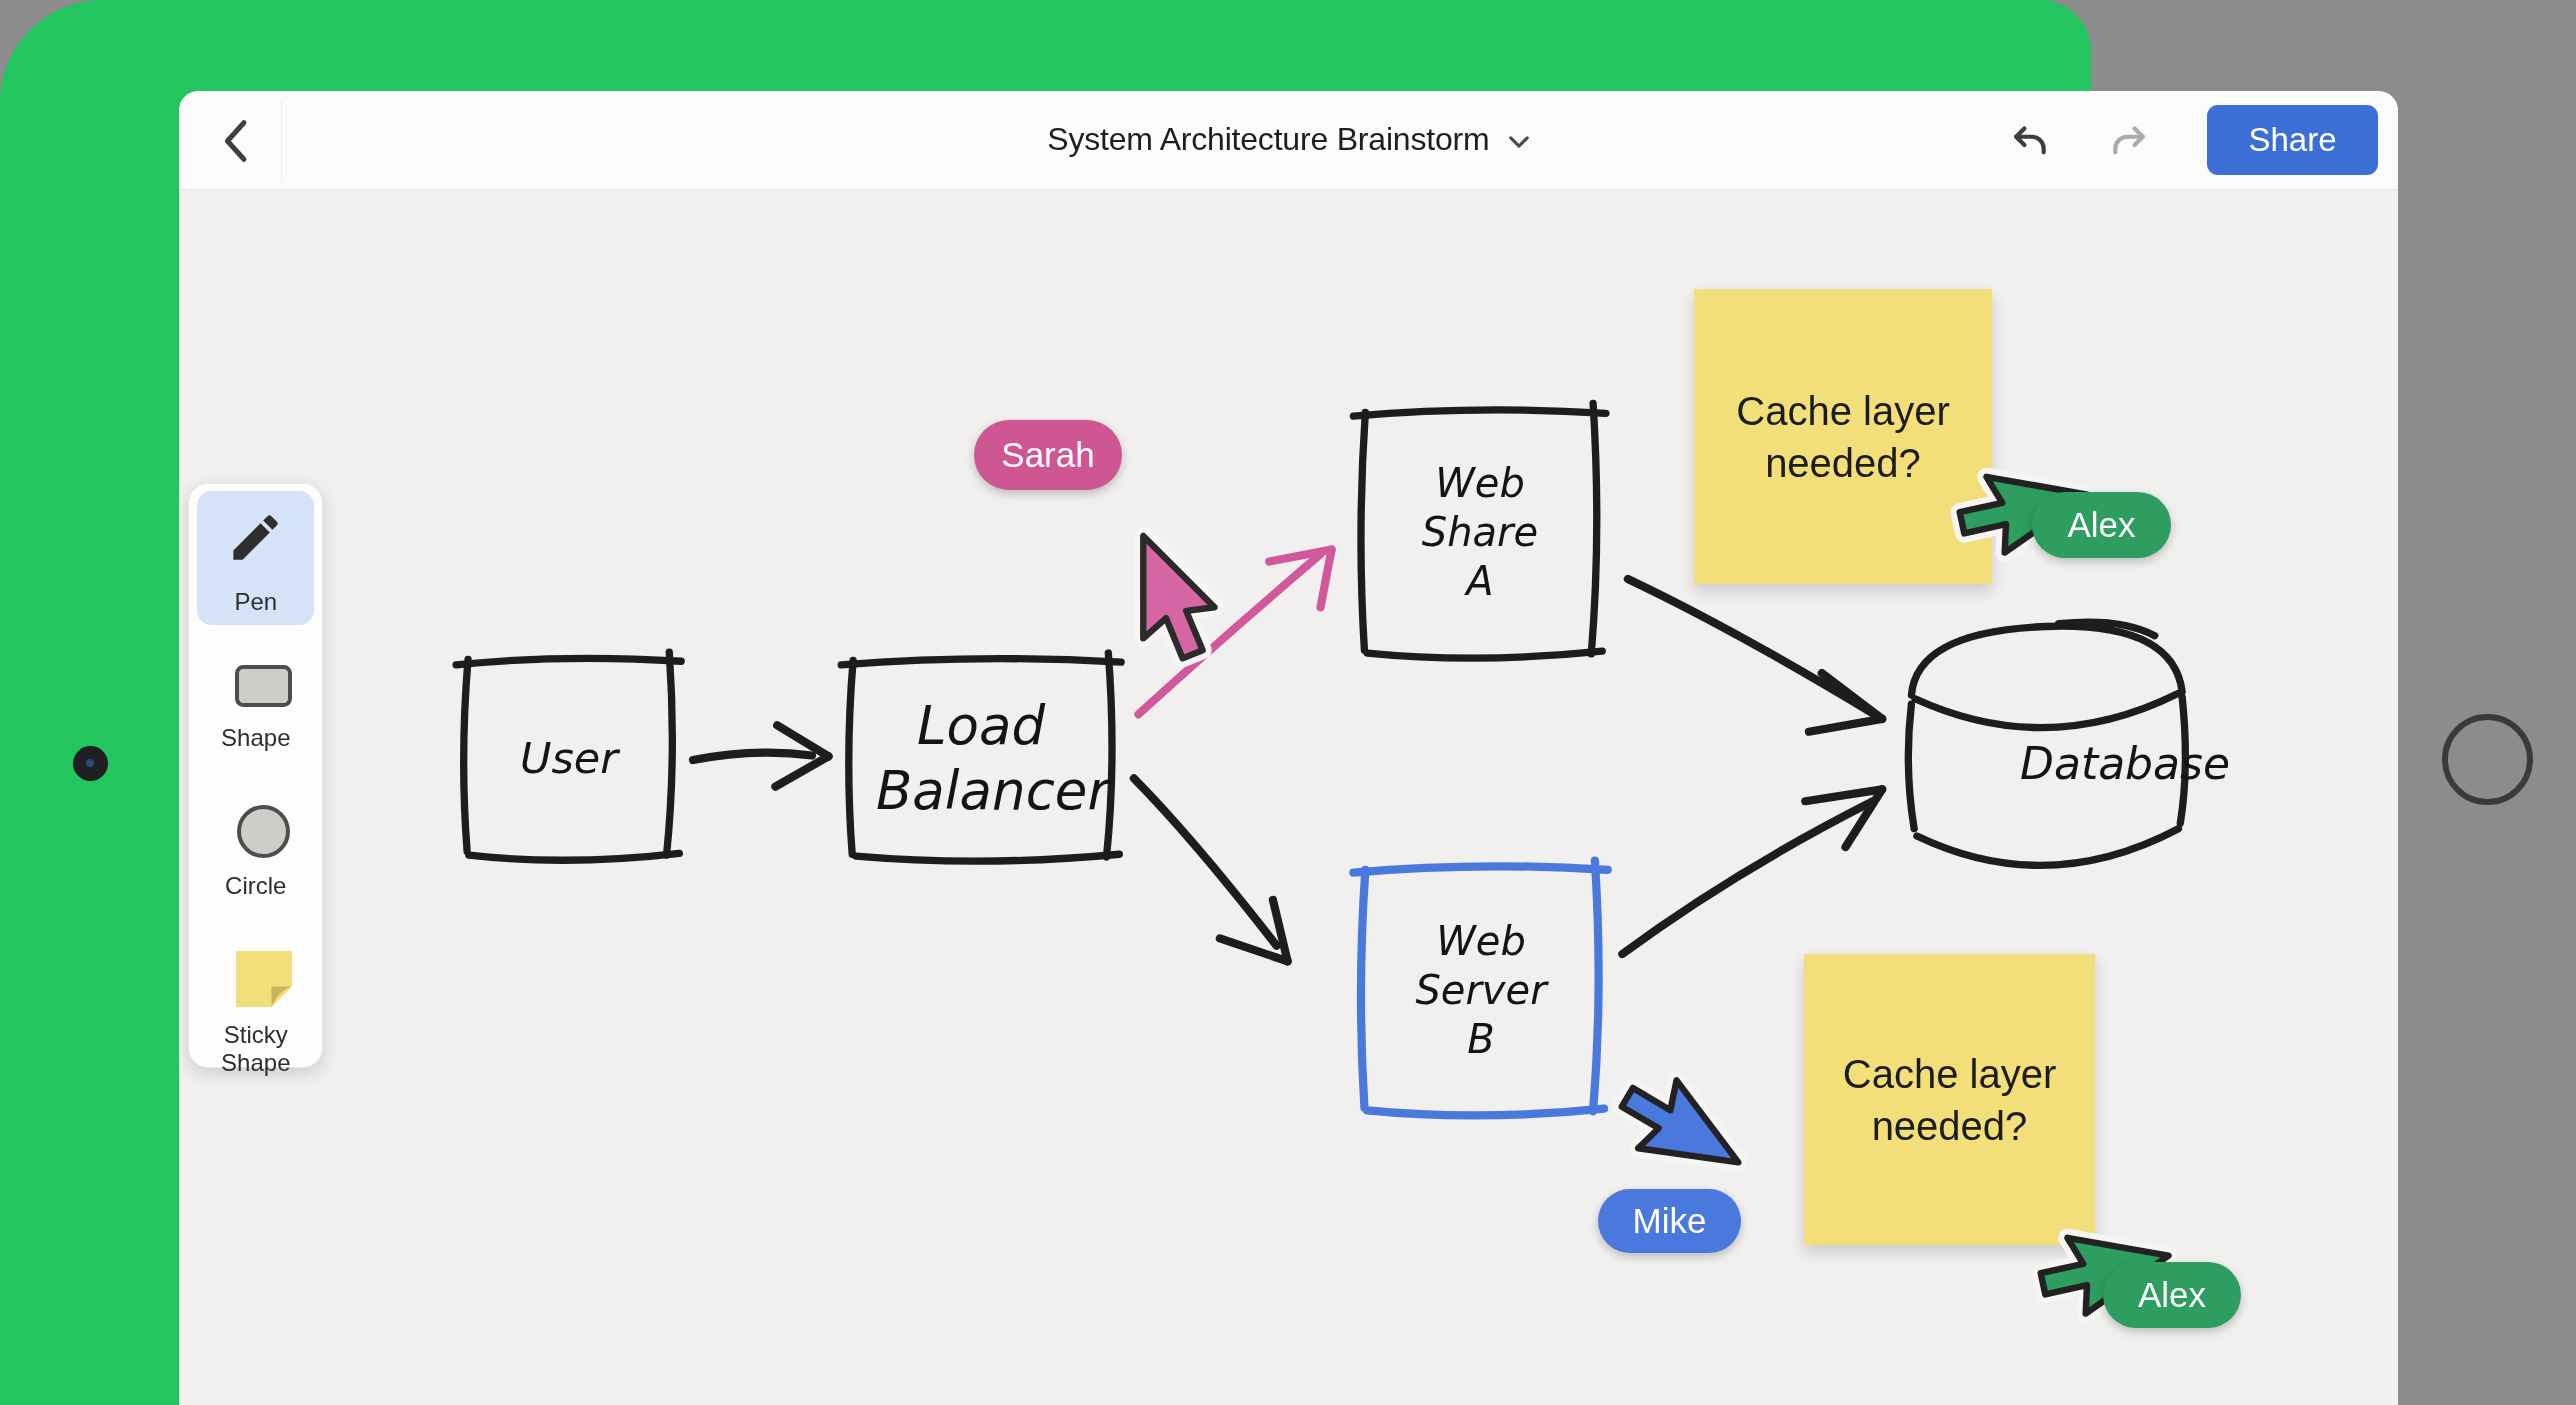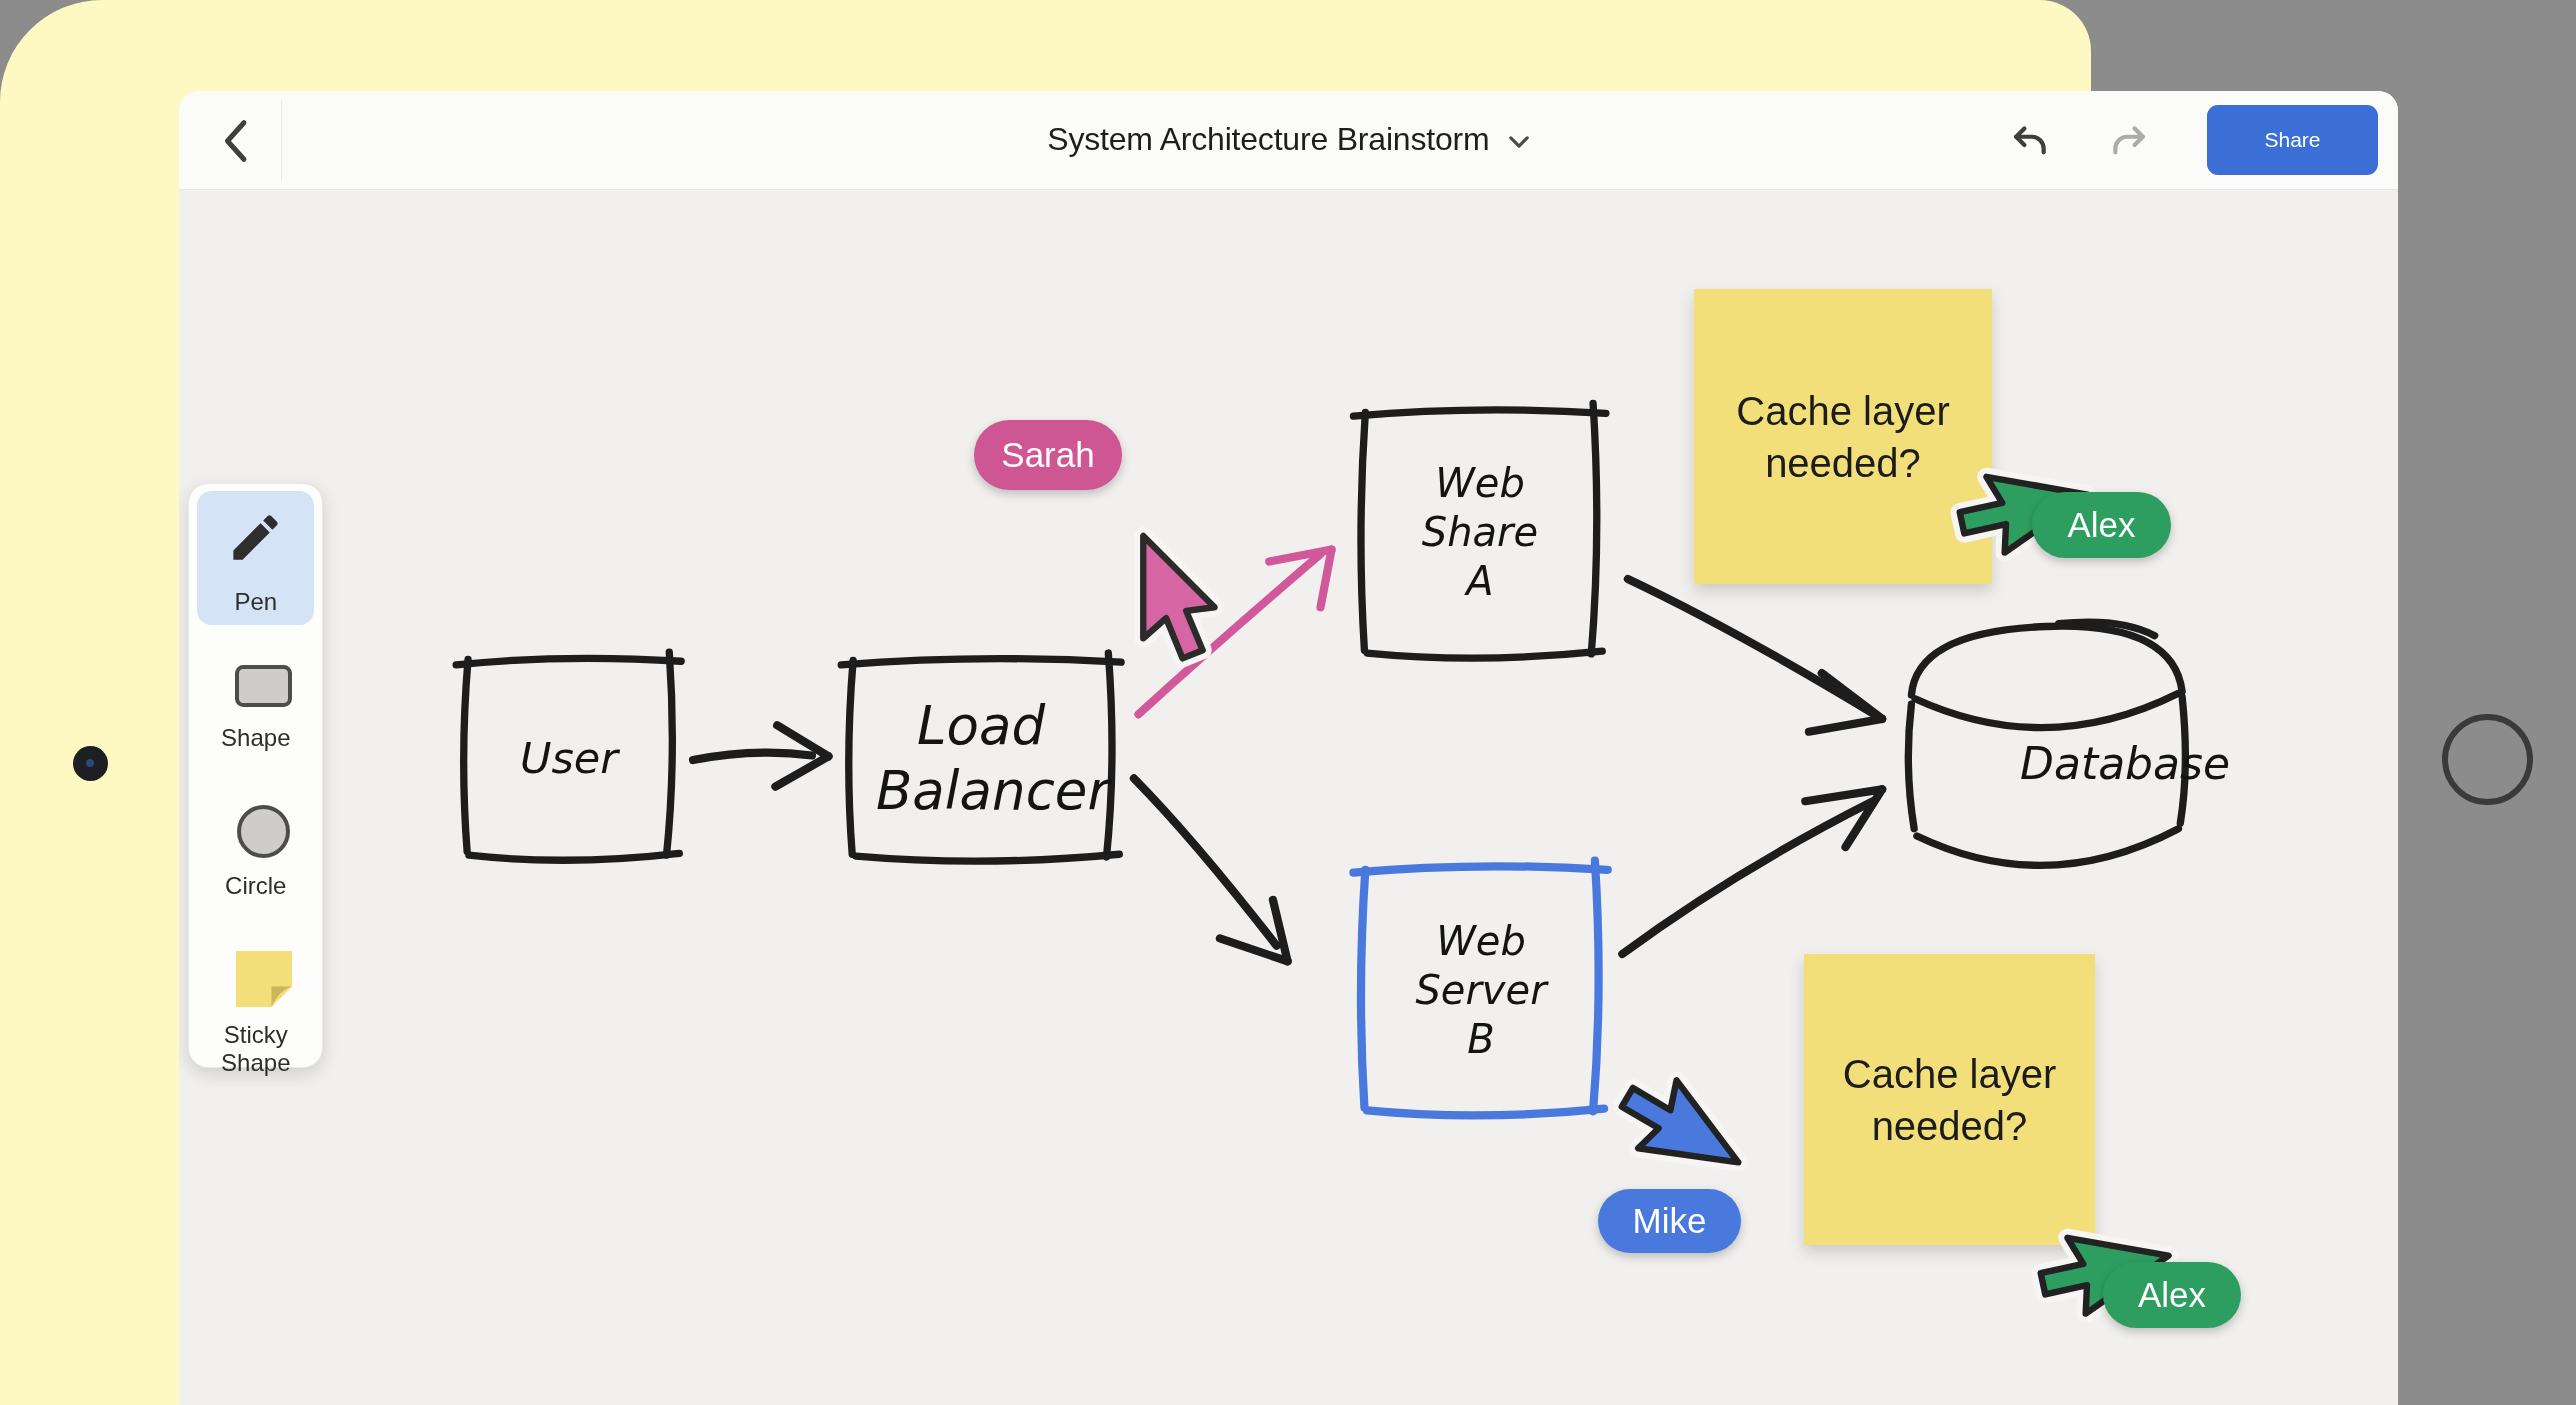--- a/index.html
+++ b/index.html
@@ -1,18 +1,18 @@
 <!DOCTYPE html>
 <html style="font-size:14.6px"><head>
 <meta charset="utf-8">
 <style>
   html,body{margin:0;padding:0;width:2576px;height:1405px;overflow:hidden;background:#8c8c8c;
             font-family:"Liberation Sans",sans-serif;}
   
-  .device{position:absolute;left:0;top:0;width:2091px;height:1405px;background:#fef9c3;
+  .device{position:absolute;left:0;top:0;width:2091px;height:1405px;background:#22c55e;
           border-top-left-radius:102px;border-top-right-radius:51px;}
   .camera-dot{position:absolute;left:73px;top:746px;width:35px;height:35px;border-radius:50%;
               background:#1e1f22;}
   .camera-dot::after{content:'';position:absolute;left:12.8px;top:12.8px;width:8.2px;height:8.2px;border-radius:50%;
               background:#2c4a79;}
   .home-button{position:absolute;left:2442px;top:714px;width:91px;height:91px;border-radius:50%;
                border:6.4px solid #3a3a3c;background:transparent;box-sizing:border-box;}
   
   .screen{position:absolute;left:179px;top:91px;width:2219px;height:1315px;background:#f1f0ee;
           border-radius:20px 20px 0 0;overflow:hidden;}
@@ -22,21 +22,21 @@
   .back-btn{position:absolute;left:27.4px;top:20px;width:59px;height:59px;display:flex;
             align-items:center;justify-content:center;cursor:pointer;}
   .topbar-divider{position:absolute;left:102px;top:9.1px;width:0.9px;height:81px;background:#ececea;}
   .title-wrap{position:absolute;left:0;top:0;width:100%;height:97px;display:flex;
               align-items:center;justify-content:center;gap:18.3px;pointer-events:none;}
   .doc-title{font-size:32px;font-weight:500;color:#1e1e1e;letter-spacing:-0.2px;pointer-events:auto;}
   .title-caret{margin-top:5.5px;pointer-events:auto;}
   .topbar-right{position:absolute;right:20px;top:0;height:97px;display:flex;align-items:center;gap:53px;}
   .icon-btn{width:48px;height:40px;display:flex;align-items:center;justify-content:center;cursor:pointer;}
   .share-btn{width:171px;height:70px;background:#3b6fd6;border-radius:11px;border:none;
-             color:#ffffff;font-size:21px;font-family:"Liberation Sans",sans-serif;
+             color:#ffffff;font-size:33px;font-family:"Liberation Sans",sans-serif;
              display:flex;align-items:center;justify-content:center;cursor:pointer;}
   
   .toolbar{position:absolute;left:9.1px;top:392px;width:135px;height:585px;background:#fdfdfc;
            border:0.9px solid #e8e8e6;border-radius:20px;box-shadow:0 5.5px 16.5px rgba(0,0,0,0.14);
            box-sizing:border-box;z-index:40;}
   .tool-label{position:absolute;width:100%;text-align:center;font-size:24px;color:#2e2e2e;}
   .pen-tile{position:absolute;left:8.2px;top:7.3px;width:117px;height:134px;border-radius:14.6px;
             background:#d5e3f7;cursor:pointer;}
   .pen-tile .tool-label{bottom:9.1px;}
   .pen-glyph{position:absolute;left:29px;top:16.5px;}

